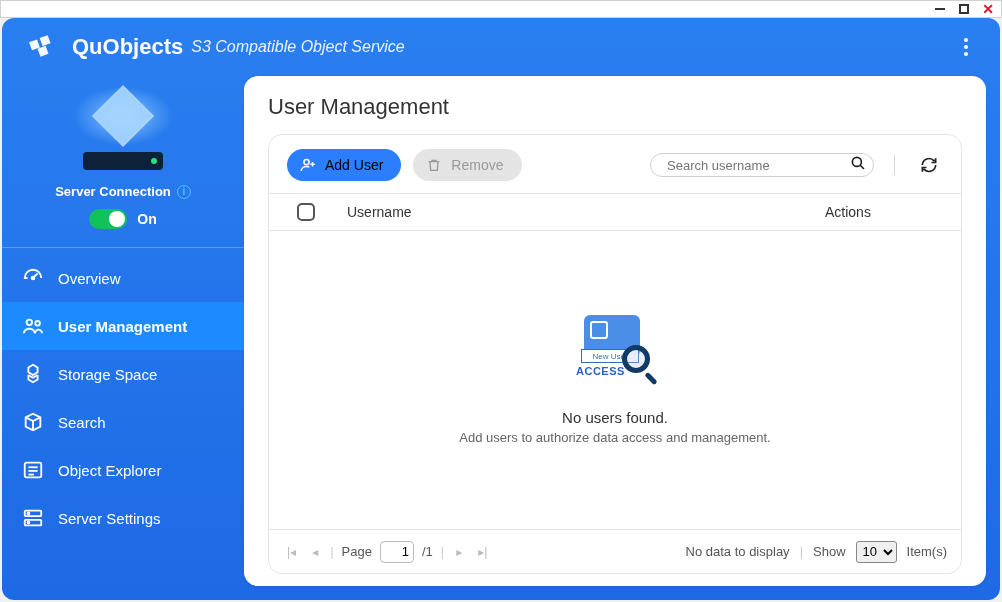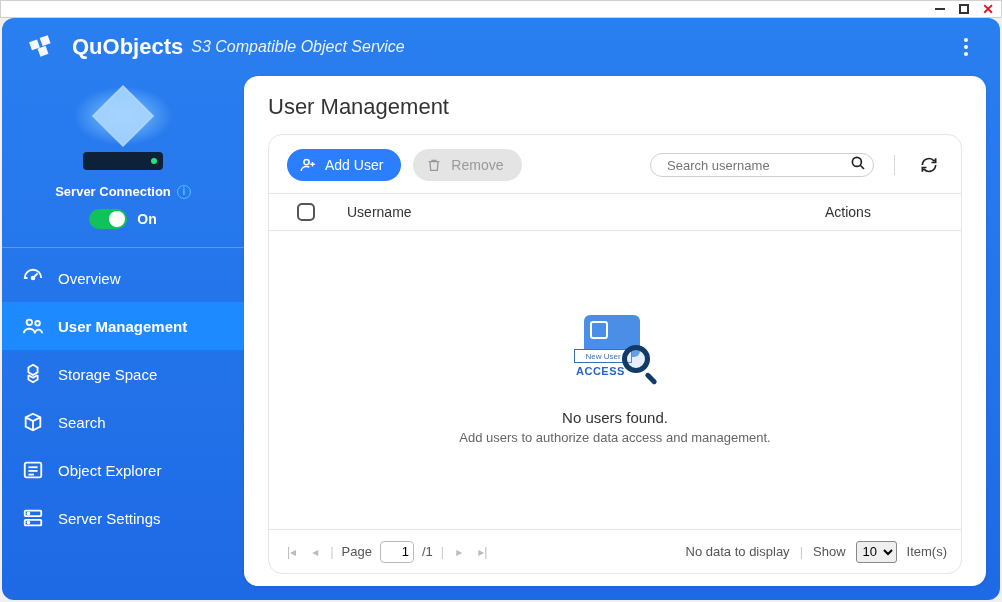--- a/index.html
+++ b/index.html
@@ -40,40 +40,40 @@
   .nav-item.active{ background:#1d8bff; font-weight:600; }
   .nav-item .ic{ width:22px; height:22px; flex:0 0 22px; display:flex; align-items:center; justify-content:center; }
   .nav-item .ic svg{ width:22px; height:22px; stroke:#fff; }
 
   .main { flex:1; background:#fff; border-radius:14px; padding:18px 24px 12px; display:flex; flex-direction:column; box-shadow:0 1px 4px rgba(0,0,0,.08); }
   .page-title{ font-size:22px; color:#333; margin-bottom:14px; }
   .panel{ flex:1; border:1px solid #e5e5e5; border-radius:14px; display:flex; flex-direction:column; overflow:hidden; }
 
   .toolbar{ display:flex; align-items:center; padding:14px 18px 12px; gap:12px; }
   .btn{ height:32px; border-radius:16px; padding:0 18px 0 12px; display:inline-flex; align-items:center; gap:8px; font-size:14px; border:none; cursor:pointer; }
-  .btn.primary{ background:#2b7fff; color:#ffffff; }
+  .btn.primary{ background:#2b7fff; color:#000000; }
   .btn.disabled{ background:#e4e4e4; color:#999; cursor:default; }
   .btn .bic{ width:18px; height:18px; display:flex; align-items:center; justify-content:center;}
   .toolbar .spacer{ flex:1; }
   .search{ height:24px; width:224px; border:1px solid #cfcfcf; border-radius:16px; display:flex; align-items:center; padding:0 10px 0 16px; gap:6px; }
   .search input{ flex:1; border:none; outline:none; font-size:13px; color:#555; background:transparent; }
   .divider-v{ width:1px; height:20px; background:#d9d9d9; margin:0 8px; }
   .refresh-btn{ width:28px; height:28px; display:flex; align-items:center; justify-content:center; cursor:pointer; }
 
   .thead{ display:flex; border-top:1px solid #e5e5e5; border-bottom:1px solid #e5e5e5; height:38px; align-items:center; font-size:14px; color:#333; }
   .col-check{ width:74px; display:flex; justify-content:center; }
   .chk{ width:18px; height:18px; border:2px solid #555; border-radius:5px; }
   .col-user{ flex:1; padding-left:4px; }
   .col-act{ width:136px; }
 
   .empty{ flex:1; display:flex; flex-direction:column; align-items:center; justify-content:center; color:#555; font-size:14px; }
   .empty-art{ width:90px; height:80px; position:relative; margin-bottom:14px; }
   .empty-art .card{position:absolute;left:14px;top:0;width:56px;height:42px;background:#4a8ee8;border-radius:6px;}
   .empty-art .card::before{content:"";position:absolute;left:6px;top:6px;width:14px;height:14px;border:2px solid #fff;border-radius:3px;}
-  .empty-art .tag{position:absolute;left:4px;top:34px;width:58px;height:14px;background:#fff;border:1px solid #3a6fb8;font-size:8px;color:#3a6fb8;display:flex;align-items:center;justify-content:center;}
+  .empty-art .tag{position:absolute;left:11px;top:34px;width:58px;height:14px;background:#fff;border:1px solid #3a6fb8;font-size:8px;color:#3a6fb8;display:flex;align-items:center;justify-content:center;}
   .empty-art .access{position:absolute;left:6px;top:50px;font-size:11px;font-weight:700;color:#2a64c9;letter-spacing:.5px;}
   .empty-art .mag{position:absolute;right:4px;top:30px;width:34px;height:34px;}
   .empty-art .mag .ring{width:28px;height:28px;border:5px solid #123a66;border-radius:50%;background:rgba(170,200,240,.3);}
   .empty-art .mag .handle{position:absolute;right:-2px;bottom:-2px;width:14px;height:5px;background:#123a66;transform:rotate(45deg);border-radius:3px;}
   .empty .line1{ color:#333; font-size:15px; margin-bottom:4px;}
   .empty .line2{ color:#666; font-size:13px;}
 
   .pager{ height:44px; border-top:1px solid #e5e5e5; display:flex; align-items:center; padding:0 14px; font-size:13px; color:#555; gap:8px;}
   .pager .pg-btn{ color:#bbb; padding:2px 4px; cursor:default; font-size:12px;}
   .pager .sep{ color:#ccc;}

